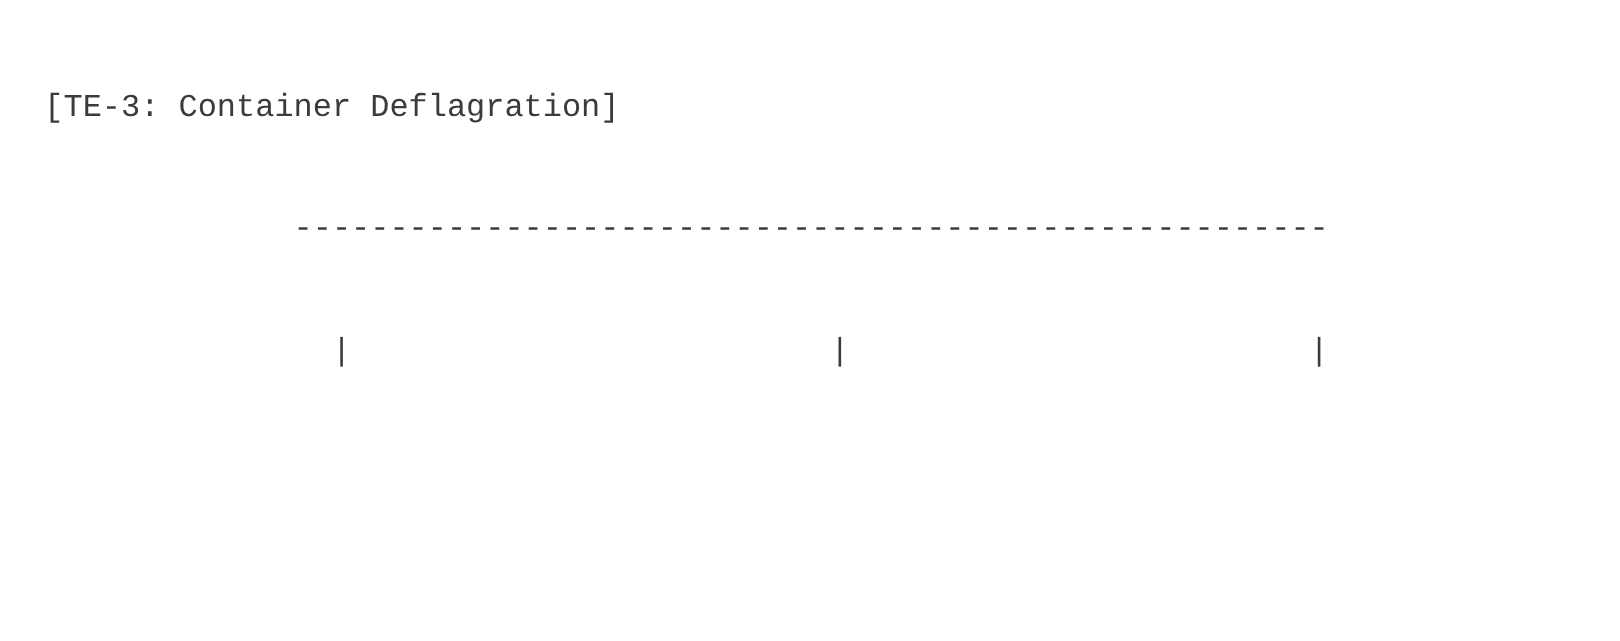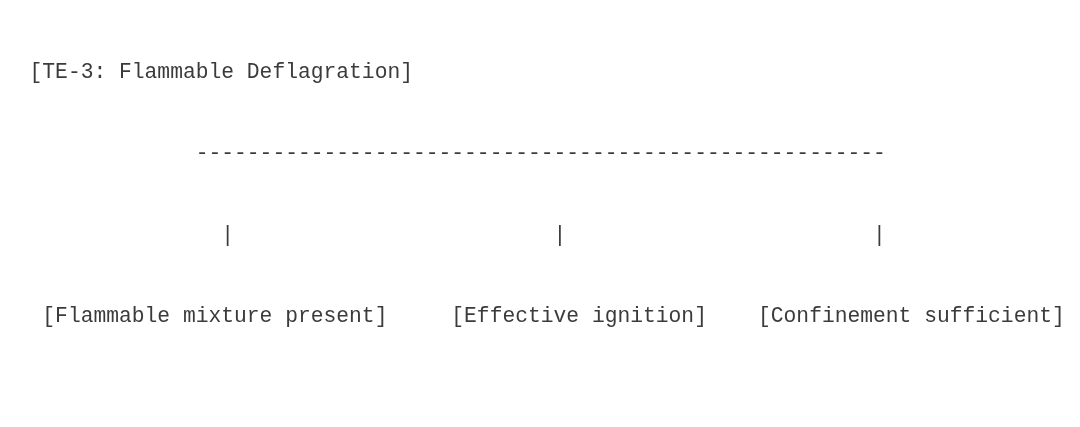--- a/index.html
+++ b/index.html
@@ -23,24 +23,23 @@
     white-space: pre;
     letter-spacing: 0;
   }
   .row { height: 27.1px; }
 </style>
 </head>
 <body>
 
 <div class="canvas">
   <div class="ascii">
-    <div class="row">  [TE-3: Flammable Deflagration]</div>
+    <div class="row">  [TE-3: Container Deflagration]</div>
     <div class="row">               ------------------------------------------------------</div>
     <div class="row">                 |                         |                        |</div>
-    <div class="row">   [Flammable mixture present]     [Effective ignition]    [Confinement sufficient]</div>
     
     
     
     
     
     
     
     
     
     

